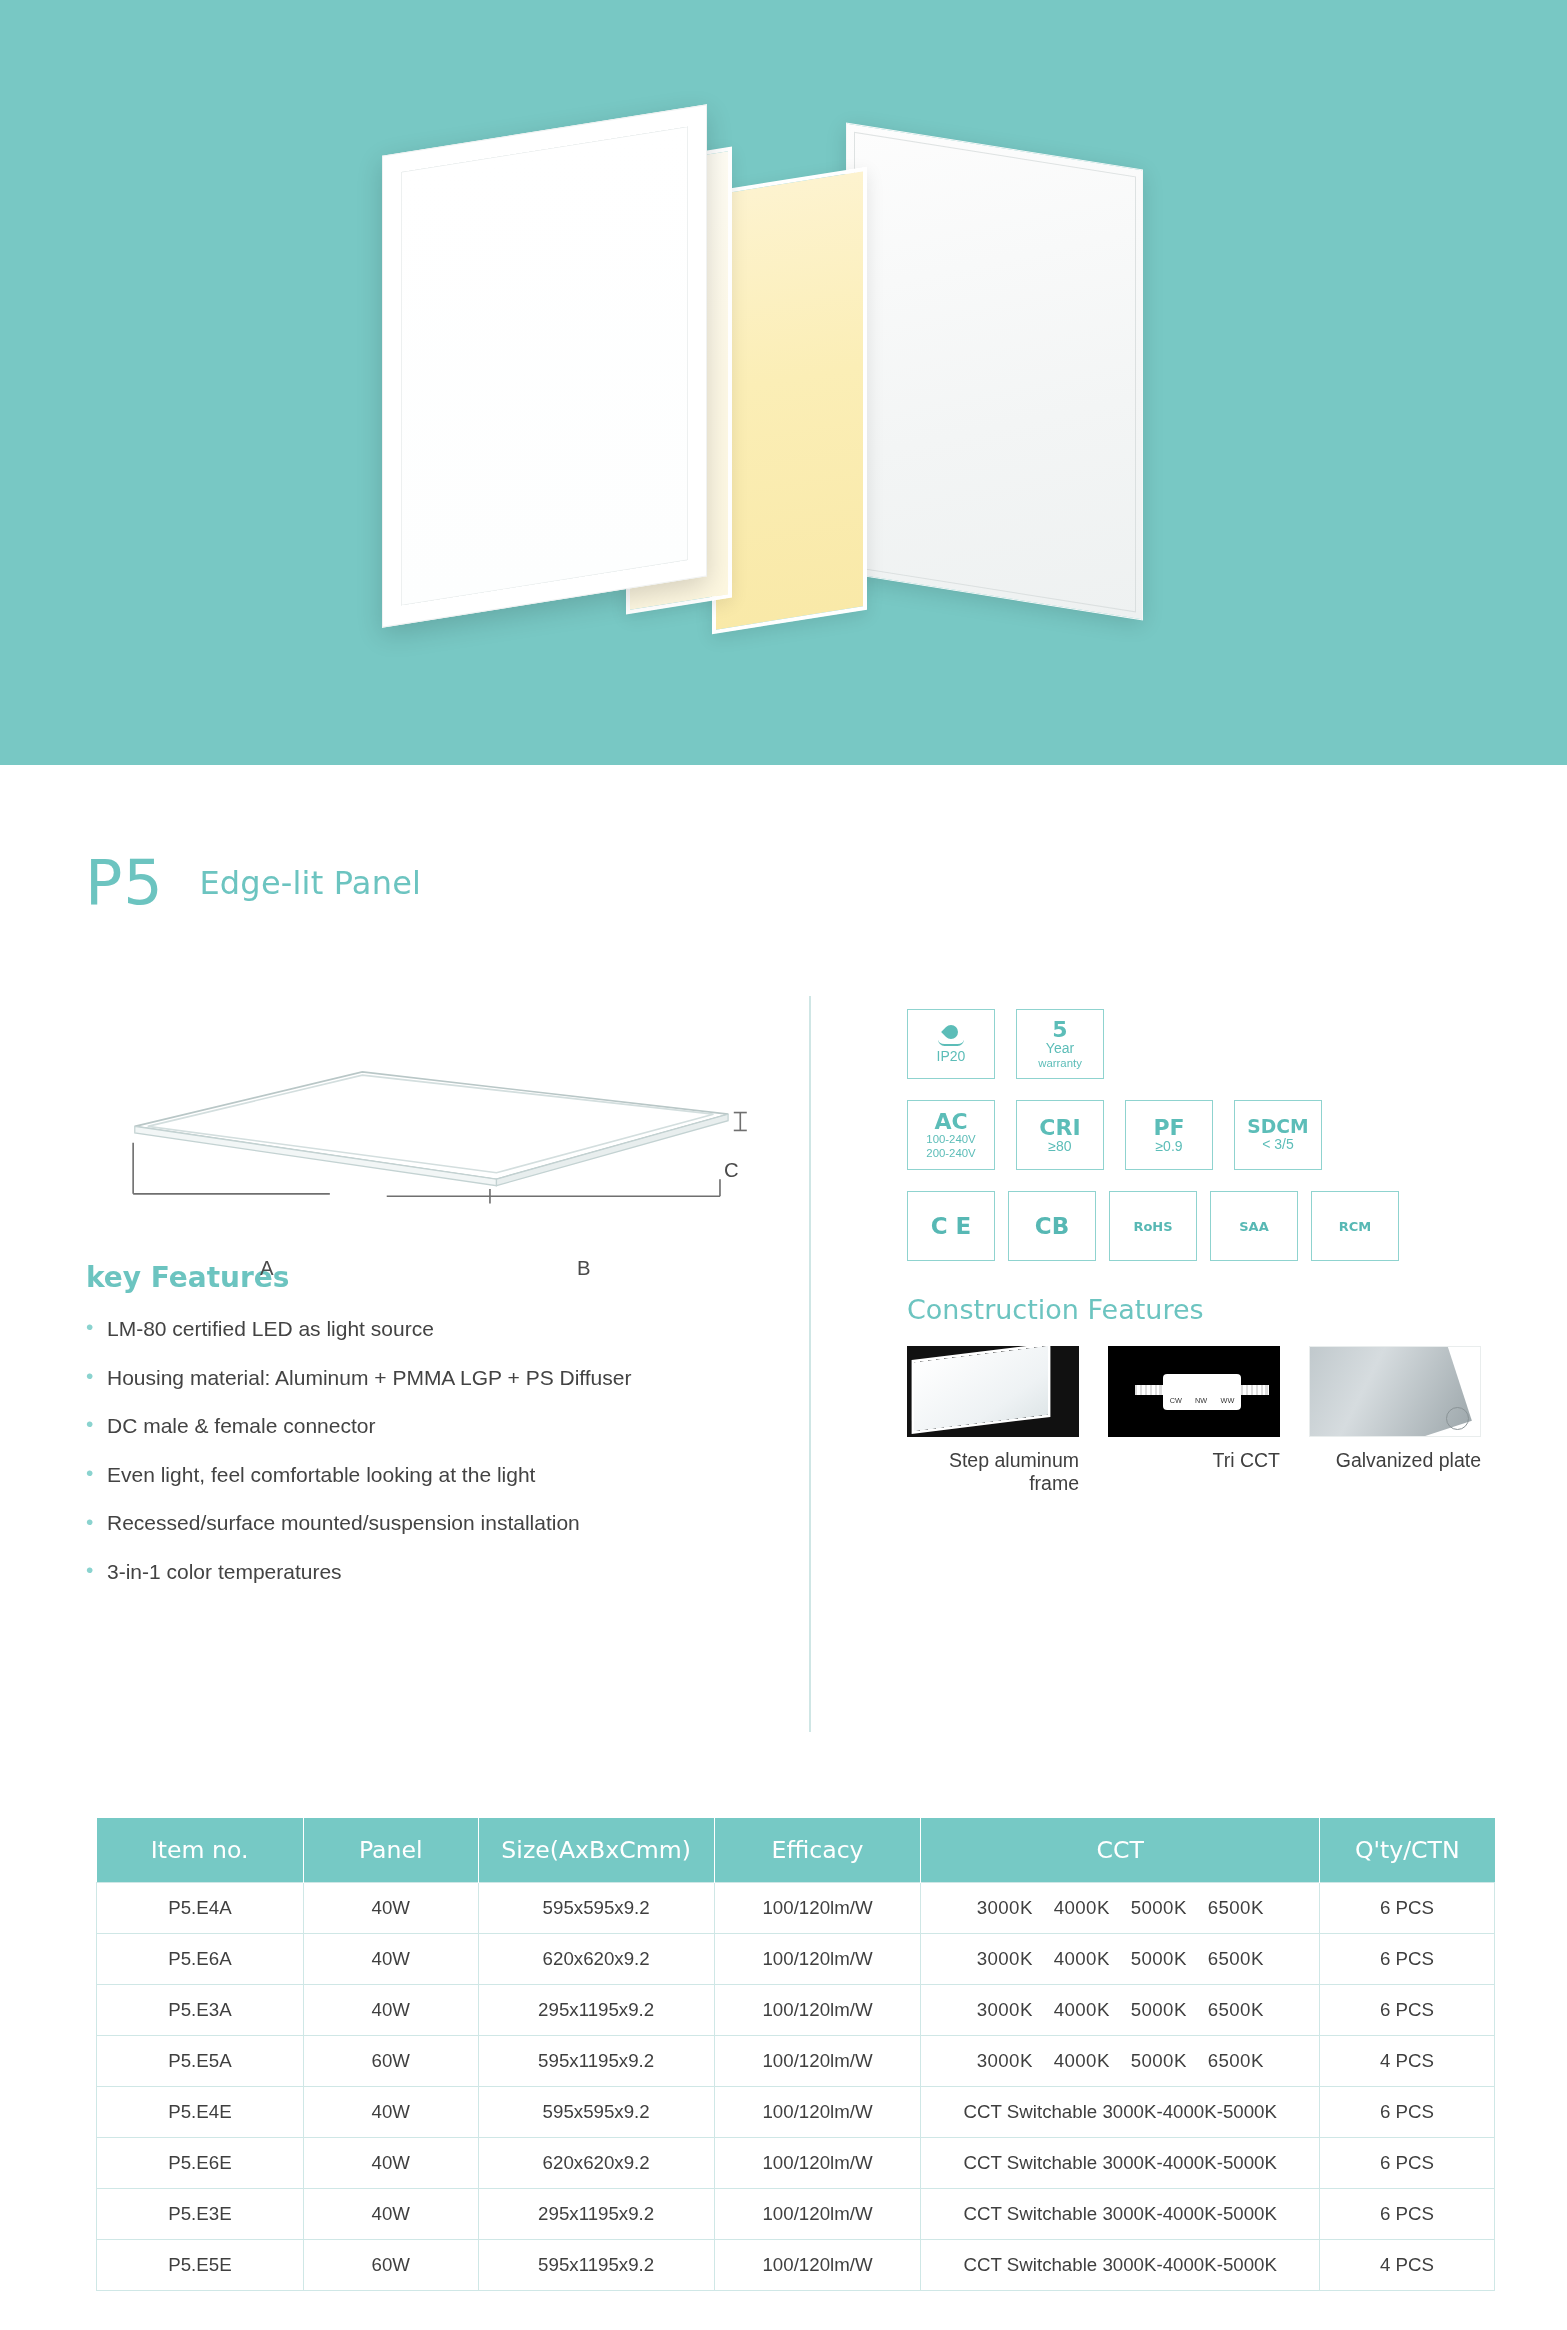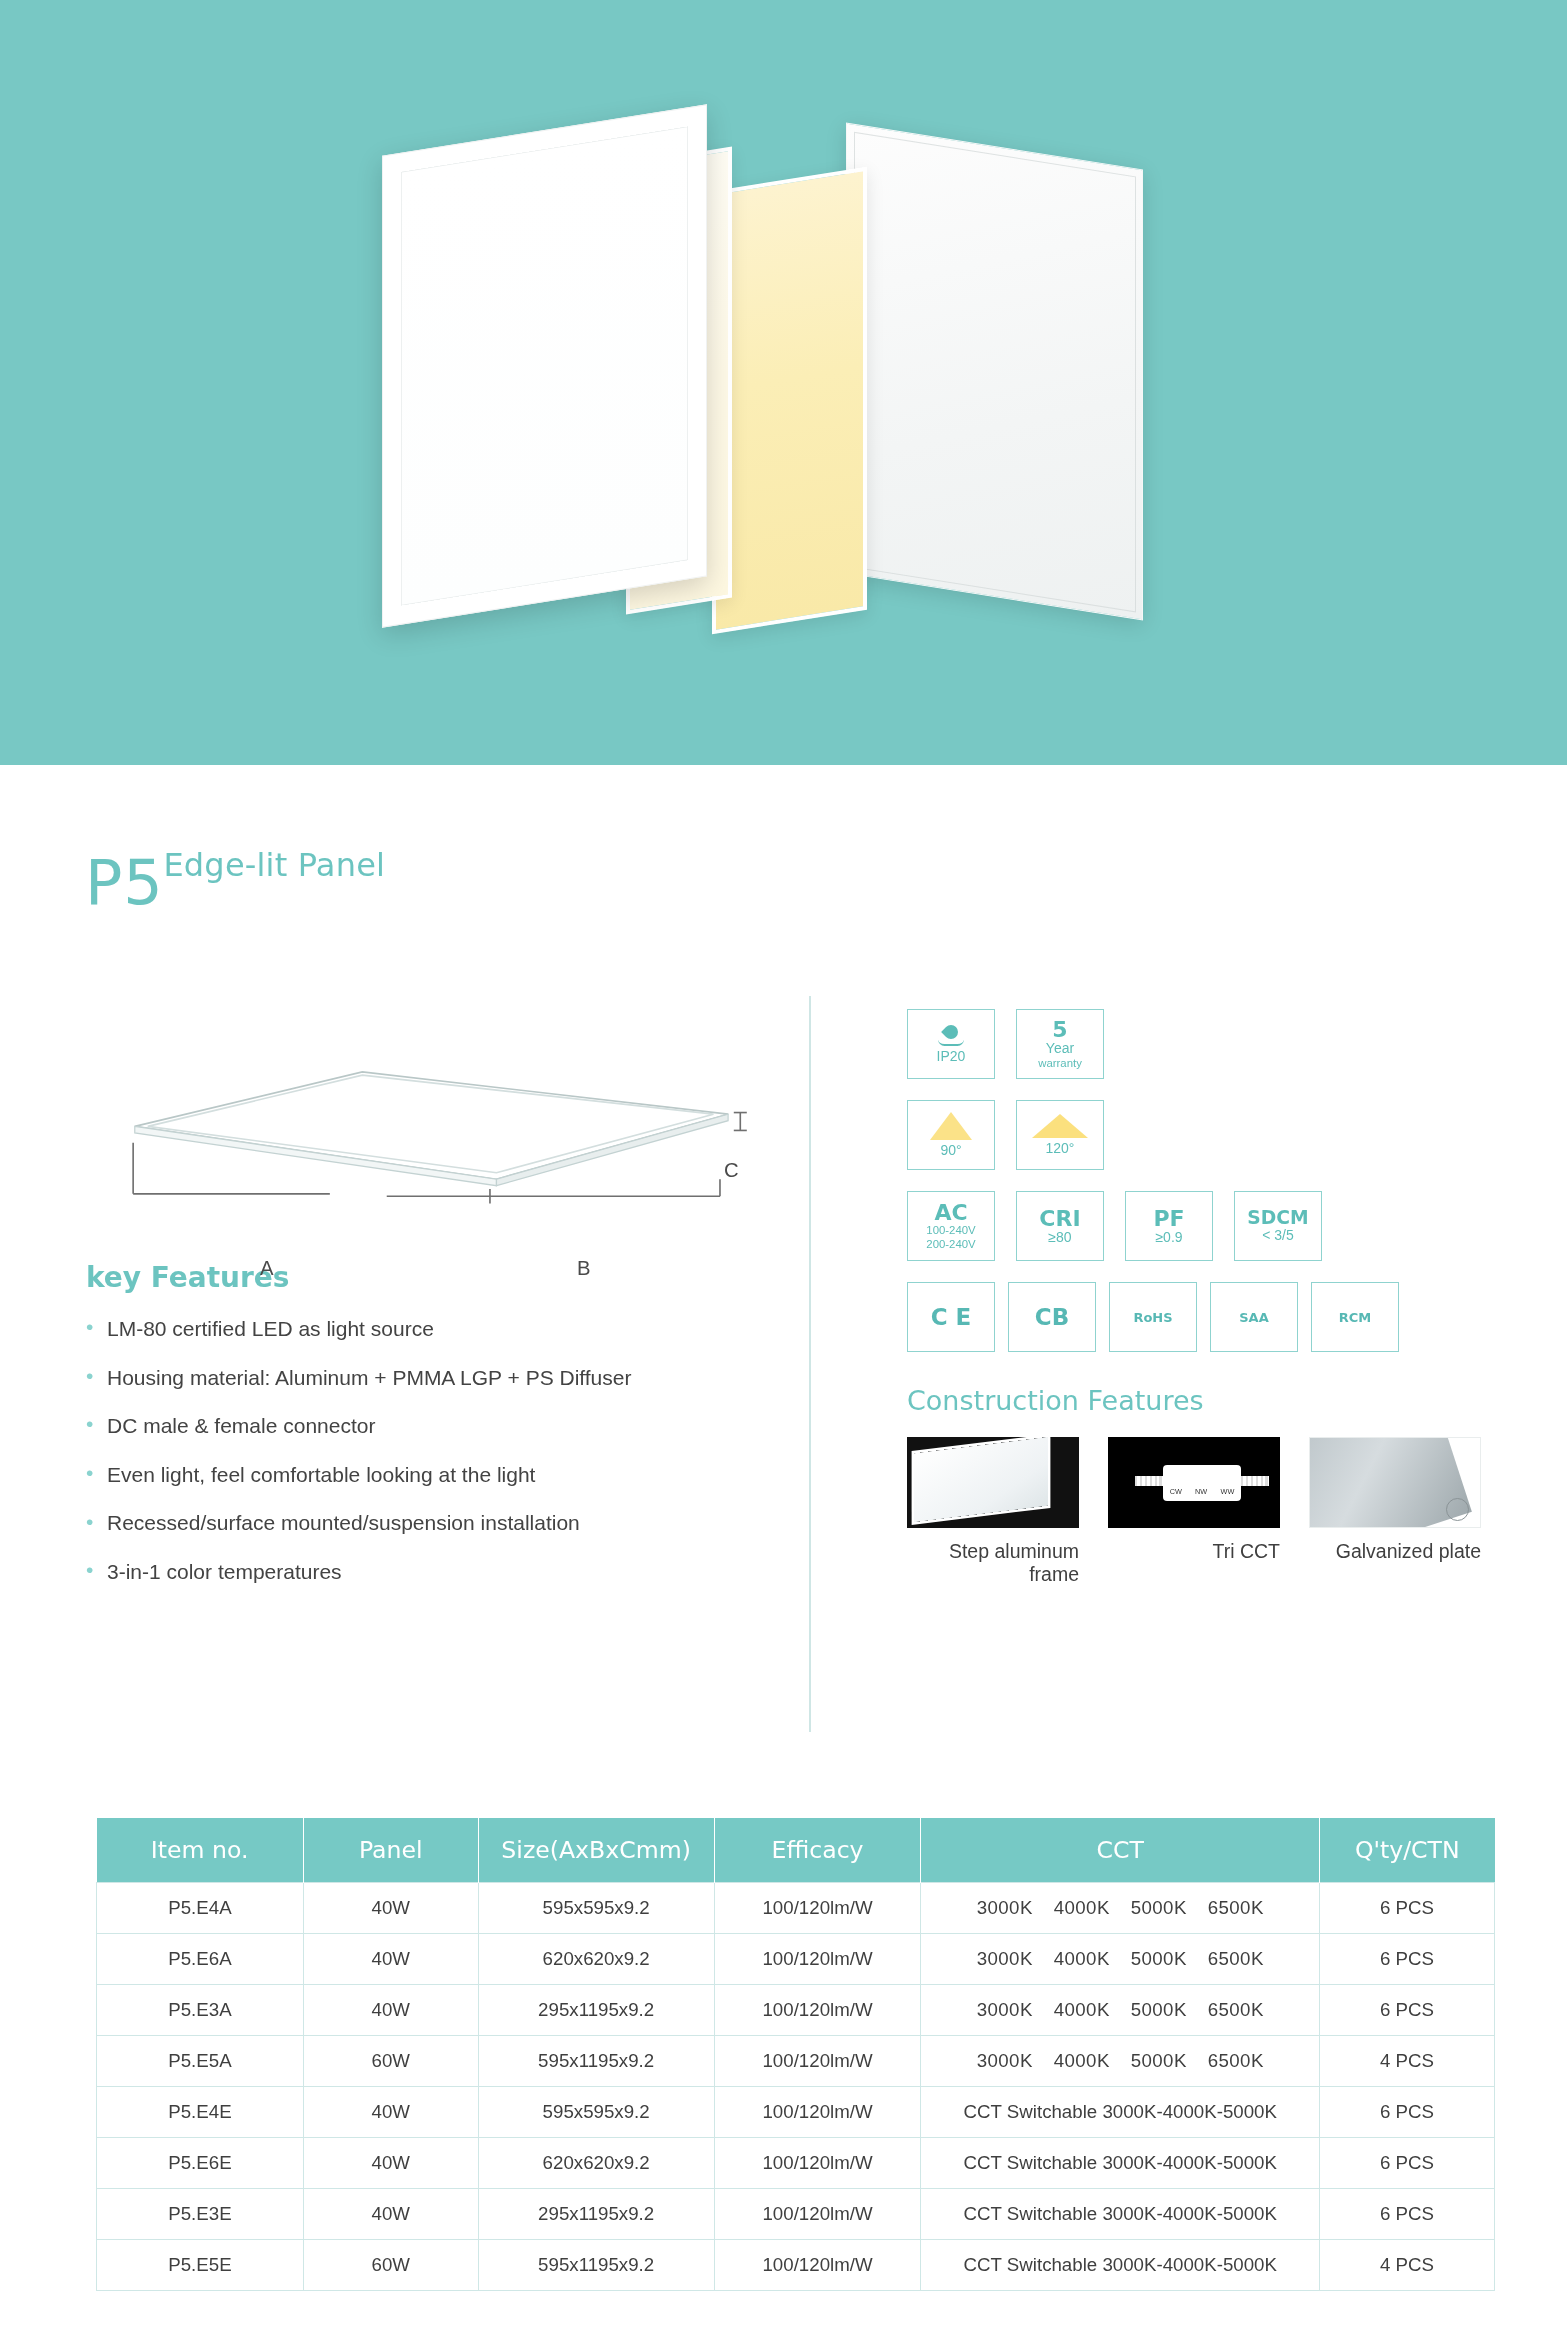--- a/index.html
+++ b/index.html
@@ -71,21 +71,21 @@
   }
   .pnl-front:after {
     content:""; position:absolute; left:18px; top:18px; right:18px; bottom:18px;
     background: linear-gradient(180deg,#ffffff 0%,#fdfefe 100%);
     box-shadow: inset 0 0 0 0.8px #e9eded;
   }
 
   
   .title-row {
     position: absolute; left: 85px; top: 846px;
-    display: flex; align-items: flex-start; 
+    display: flex; align-items: center; gap: 36px;
   }
   .title-main {
     font-size: 62px; color: #6cc4c0; font-weight: 400; letter-spacing: 0.8px;
     font-family: "DejaVu Sans", sans-serif;
   }
   .title-sub {
     font-size: 32px; color: #6cc4c0; font-weight: 400; letter-spacing: 0.2px;
     font-family: "DejaVu Sans", sans-serif;
   }
 
@@ -288,30 +288,20 @@
       <div class="ip-drop"></div>
       <div class="b-sub">IP20</div>
     </div>
     <div class="badge">
       <div class="b-main">5</div>
       <div class="b-sub">Year</div>
       <div class="b-tiny">warranty</div>
     </div>
   </div>
 
-  <div class="badge-row">
-    <div class="badge">
-      <div class="beam"></div>
-      <div class="b-sub">90°</div>
-    </div>
-    <div class="badge">
-      <div class="beam wide120"></div>
-      <div class="b-sub">120°</div>
-    </div>
-  </div>
 
   <div class="badge-row">
     <div class="badge">
       <div class="b-main">AC</div>
       <div class="b-tiny">100-240V</div>
       <div class="b-tiny">200-240V</div>
     </div>
     <div class="badge">
       <div class="b-main">CRI</div>
       <div class="b-sub">≥80</div>

